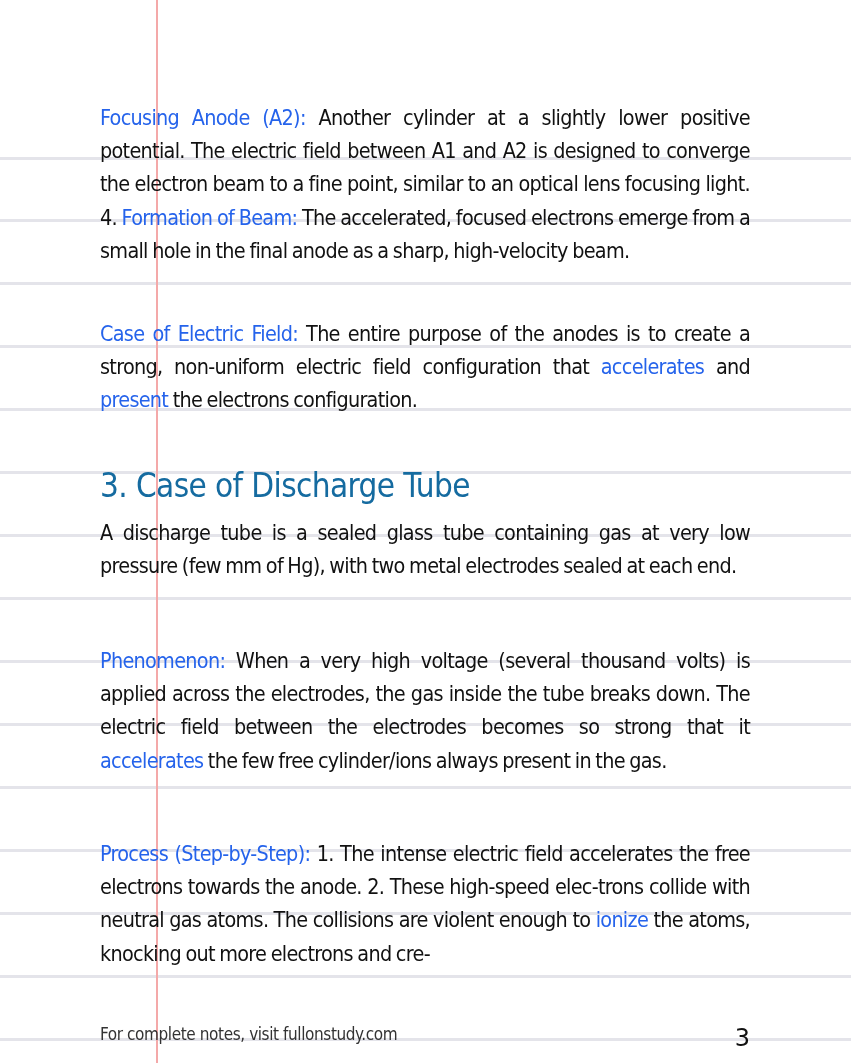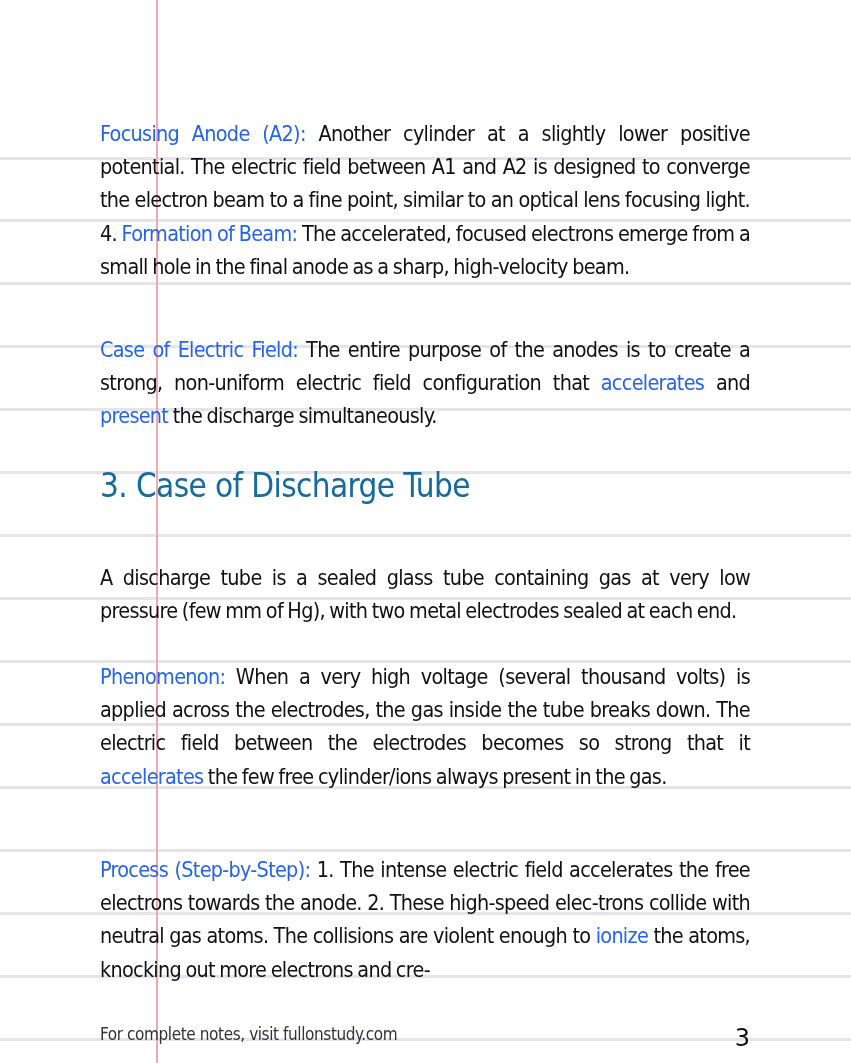--- a/index.html
+++ b/index.html
@@ -12,21 +12,21 @@
     .rule {
       position: absolute; left: 0; width: 851px; height: 3px;
       background: #e4e4ea;
     }
     .margin-line {
       position: absolute; left: 156px; top: 0; width: 2px; height: 1063px;
       background: #f4a9a9; z-index: 2;
     }
     .para {
       font-size: 21.4px; line-height: 33.2px;
-      text-align: justify; margin: 16px 0 16px 0;
+      text-align: justify; margin: 0 0 16px 0;
       letter-spacing: -0.7px; word-spacing: -1px;
       font-family: "DejaVu Sans Condensed", "DejaVu Sans", sans-serif;
     }
     .hl { color: #2563eb; }
     .heading {
       position: absolute; left: 100px; top: 462px;
       font-size: 33px; line-height: 48px; color: #156ba0;
       margin: 0; z-index: 3; letter-spacing: -0.6px;
       font-family: "DejaVu Sans Condensed", "DejaVu Sans", sans-serif;
       font-weight: normal;
@@ -60,26 +60,26 @@
 <div class="rule" style="top:912px"></div>
 <div class="rule" style="top:975px"></div>
 <div class="rule" style="top:1038px"></div>
 <div class="margin-line"></div>
 
 <div class="block" style="top:101px">
   <p class="para"><span class="hl">Focusing Anode (A2):</span><span> Another cylinder at a slightly lower positive potential.  The electric field between A1 and A2 is designed to converge the electron beam to a fine point, similar to an optical lens focusing light.  4.  </span><span class="hl">Formation of Beam:</span><span>  The accelerated, focused electrons emerge from a small hole in the final anode as a sharp, high-velocity beam.</span></p>
 </div>
 
 <div class="block" style="top:317px">
-  <p class="para"><span class="hl">Case of Electric Field:</span><span> The entire purpose of the anodes is to create a strong, non-uniform electric field configuration that </span><span class="hl">accelerates</span><span> and </span><span class="hl">present</span><span> the discharge simultaneously.</span></p>
+  <p class="para"><span class="hl">Case of Electric Field:</span><span> The entire purpose of the anodes is to create a strong, non-uniform electric field configuration that </span><span class="hl">accelerates</span><span> and </span><span class="hl">present</span><span> the electrons configuration.</span></p>
 </div>
 
 <h2 class="heading">3. Case of Discharge Tube</h2>
 
-<div class="block" style="top:545px">
+<div class="block" style="top:516px">
   <p class="para">A discharge tube is a sealed glass tube containing gas at very low pressure (few mm of Hg), with two metal electrodes sealed at each end.</p>
 </div>
 
 <div class="block" style="top:644px">
   <p class="para"><span class="hl">Phenomenon:</span><span> When a very high voltage (several thousand volts) is applied across the electrodes, the gas inside the tube breaks down. The electric field between the electrodes becomes so strong that it </span><span class="hl">accelerates</span><span> the few free cylinder/ions always present in the gas.</span></p>
 </div>
 
 <div class="block" style="top:837px">
   <p class="para"><span class="hl">Process (Step-by-Step):</span><span> 1.  The intense electric field accelerates the free electrons towards the anode.  2.  These high-speed elec-trons collide with neutral gas atoms.  The collisions are violent enough to </span><span class="hl">ionize</span><span> the atoms, knocking out more electrons and cre-</span></p>
 </div>

